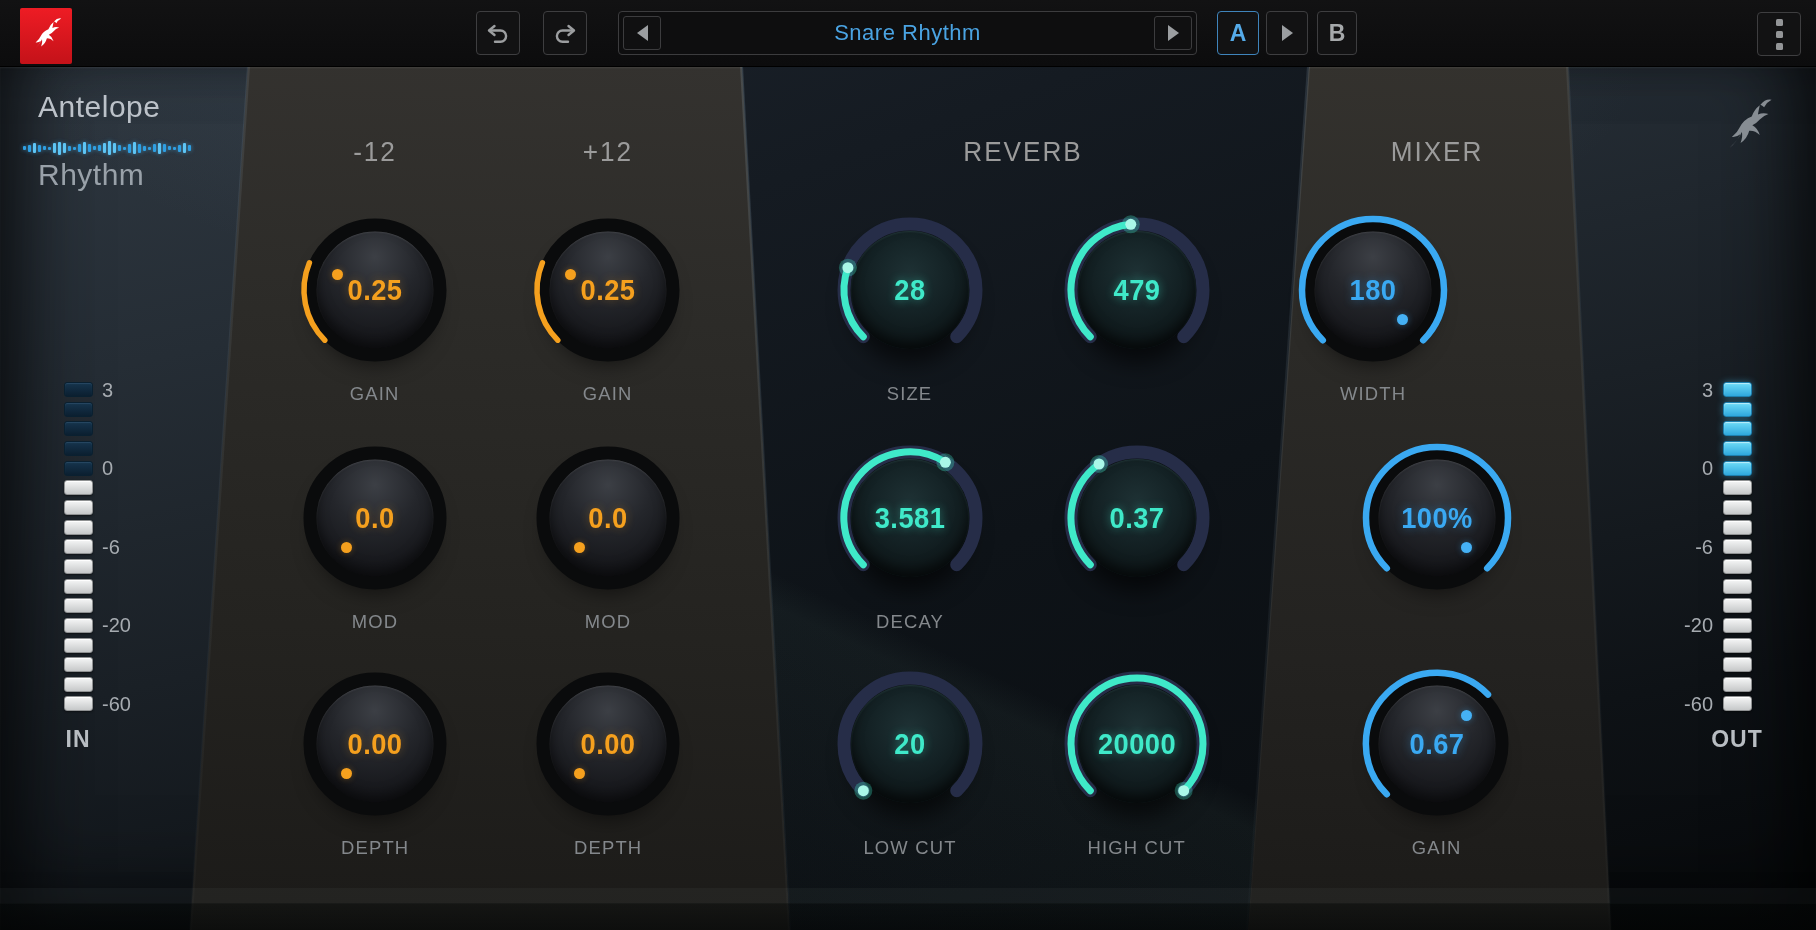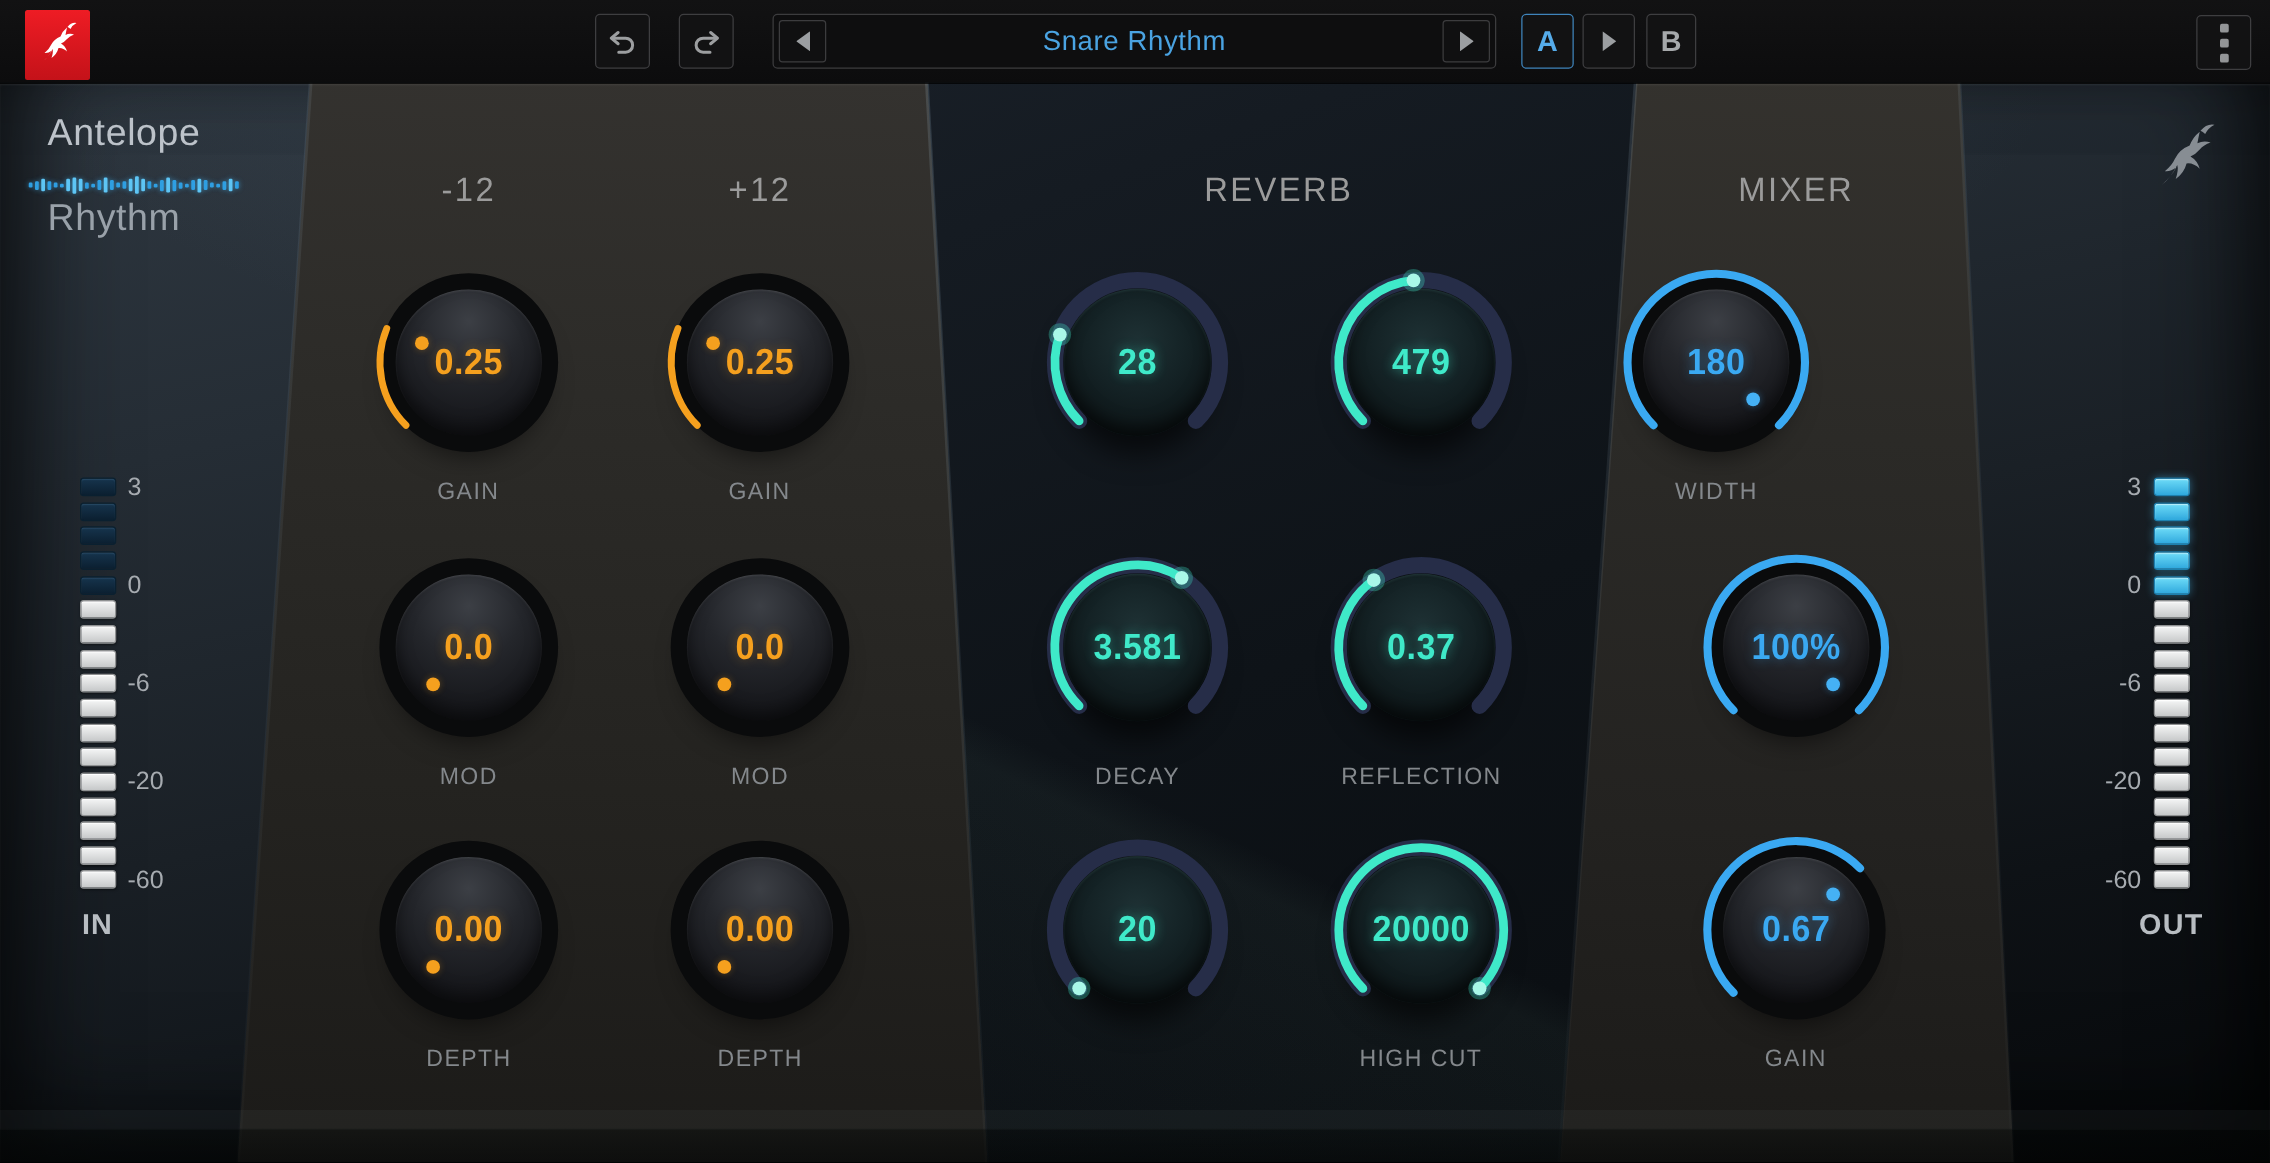--- a/index.html
+++ b/index.html
@@ -283,20 +283,23 @@
       <div class="sec-title" style="left: 1023px; top: 152px;">REVERB</div>
       <div class="knob" style="left: 825px; top: 205px;">
         <div class="kface teal"></div>
         <svg class="karc" width="170" height="170">
           <path d="M 38.3 131.7 A 66 66 0 1 1 131.7 131.7" fill="none" stroke="#262d48" stroke-width="13" stroke-linecap="round"></path>
           <path d="M 38.3 131.7 A 66 66 0 0 1 22.9 62.6" fill="none" stroke="#3fe9c9" stroke-width="7" stroke-linecap="round"></path>
           <circle cx="22.901869249021118" cy="62.643297263810766" r="9" fill="rgba(63,233,201,.3)"></circle>
           <circle cx="22.901869249021118" cy="62.643297263810766" r="5.5" fill="#a9f8e8"></circle>
         </svg>
         <div class="kvalue" style="color:#3fe9c9;text-shadow:0 0 10px rgba(63,233,201,.45)">28</div>
+        <div class="klabelrow">
+          <span class="klabel">SIZE</span>
+        </div>
       </div>
       <div class="knob" style="left: 1052px; top: 205px;">
         <div class="kface teal"></div>
         <svg class="karc" width="170" height="170">
           <path d="M 38.3 131.7 A 66 66 0 1 1 131.7 131.7" fill="none" stroke="#262d48" stroke-width="13" stroke-linecap="round"></path>
           <path d="M 38.3 131.7 A 66 66 0 0 1 78.8 19.3" fill="none" stroke="#3fe9c9" stroke-width="7" stroke-linecap="round"></path>
           <circle cx="78.78885132097805" cy="19.292910336196726" r="9" fill="rgba(63,233,201,.3)"></circle>
           <circle cx="78.78885132097805" cy="19.292910336196726" r="5.5" fill="#a9f8e8"></circle>
         </svg>
         <div class="kvalue" style="color:#3fe9c9;text-shadow:0 0 10px rgba(63,233,201,.45)">479</div>
@@ -316,32 +319,32 @@
       </div>
       <div class="knob" style="left: 1052px; top: 433px;">
         <div class="kface teal"></div>
         <svg class="karc" width="170" height="170">
           <path d="M 38.3 131.7 A 66 66 0 1 1 131.7 131.7" fill="none" stroke="#262d48" stroke-width="13" stroke-linecap="round"></path>
           <path d="M 38.3 131.7 A 66 66 0 0 1 47.0 31.0" fill="none" stroke="#3fe9c9" stroke-width="7" stroke-linecap="round"></path>
           <circle cx="47.04965336514362" cy="31.00211864994845" r="9" fill="rgba(63,233,201,.3)"></circle>
           <circle cx="47.04965336514362" cy="31.00211864994845" r="5.5" fill="#a9f8e8"></circle>
         </svg>
         <div class="kvalue" style="color:#3fe9c9;text-shadow:0 0 10px rgba(63,233,201,.45)">0.37</div>
-        <div class="klabelrow">
-          <span class="klabel">REFLECTION</span>
-        </div>
       </div>
       <div class="knob" style="left: 825px; top: 659px;">
         <div class="kface teal"></div>
         <svg class="karc" width="170" height="170">
           <path d="M 38.3 131.7 A 66 66 0 1 1 131.7 131.7" fill="none" stroke="#262d48" stroke-width="13" stroke-linecap="round"></path>
           <circle cx="38.33095244168786" cy="131.66904755831212" r="9" fill="rgba(63,233,201,.3)"></circle>
           <circle cx="38.33095244168786" cy="131.66904755831212" r="5.5" fill="#a9f8e8"></circle>
         </svg>
         <div class="kvalue" style="color:#3fe9c9;text-shadow:0 0 10px rgba(63,233,201,.45)">20</div>
+        <div class="klabelrow">
+          <span class="klabel">LOW CUT</span>
+        </div>
       </div>
       <div class="knob" style="left: 1052px; top: 659px;">
         <div class="kface teal"></div>
         <svg class="karc" width="170" height="170">
           <path d="M 38.3 131.7 A 66 66 0 1 1 131.7 131.7" fill="none" stroke="#262d48" stroke-width="13" stroke-linecap="round"></path>
           <path d="M 38.3 131.7 A 66 66 0 1 1 131.7 131.7" fill="none" stroke="#3fe9c9" stroke-width="7" stroke-linecap="round"></path>
           <circle cx="131.66904755831214" cy="131.66904755831212" r="9" fill="rgba(63,233,201,.3)"></circle>
           <circle cx="131.66904755831214" cy="131.66904755831212" r="5.5" fill="#a9f8e8"></circle>
         </svg>
         <div class="kvalue" style="color:#3fe9c9;text-shadow:0 0 10px rgba(63,233,201,.45)">20000</div>

